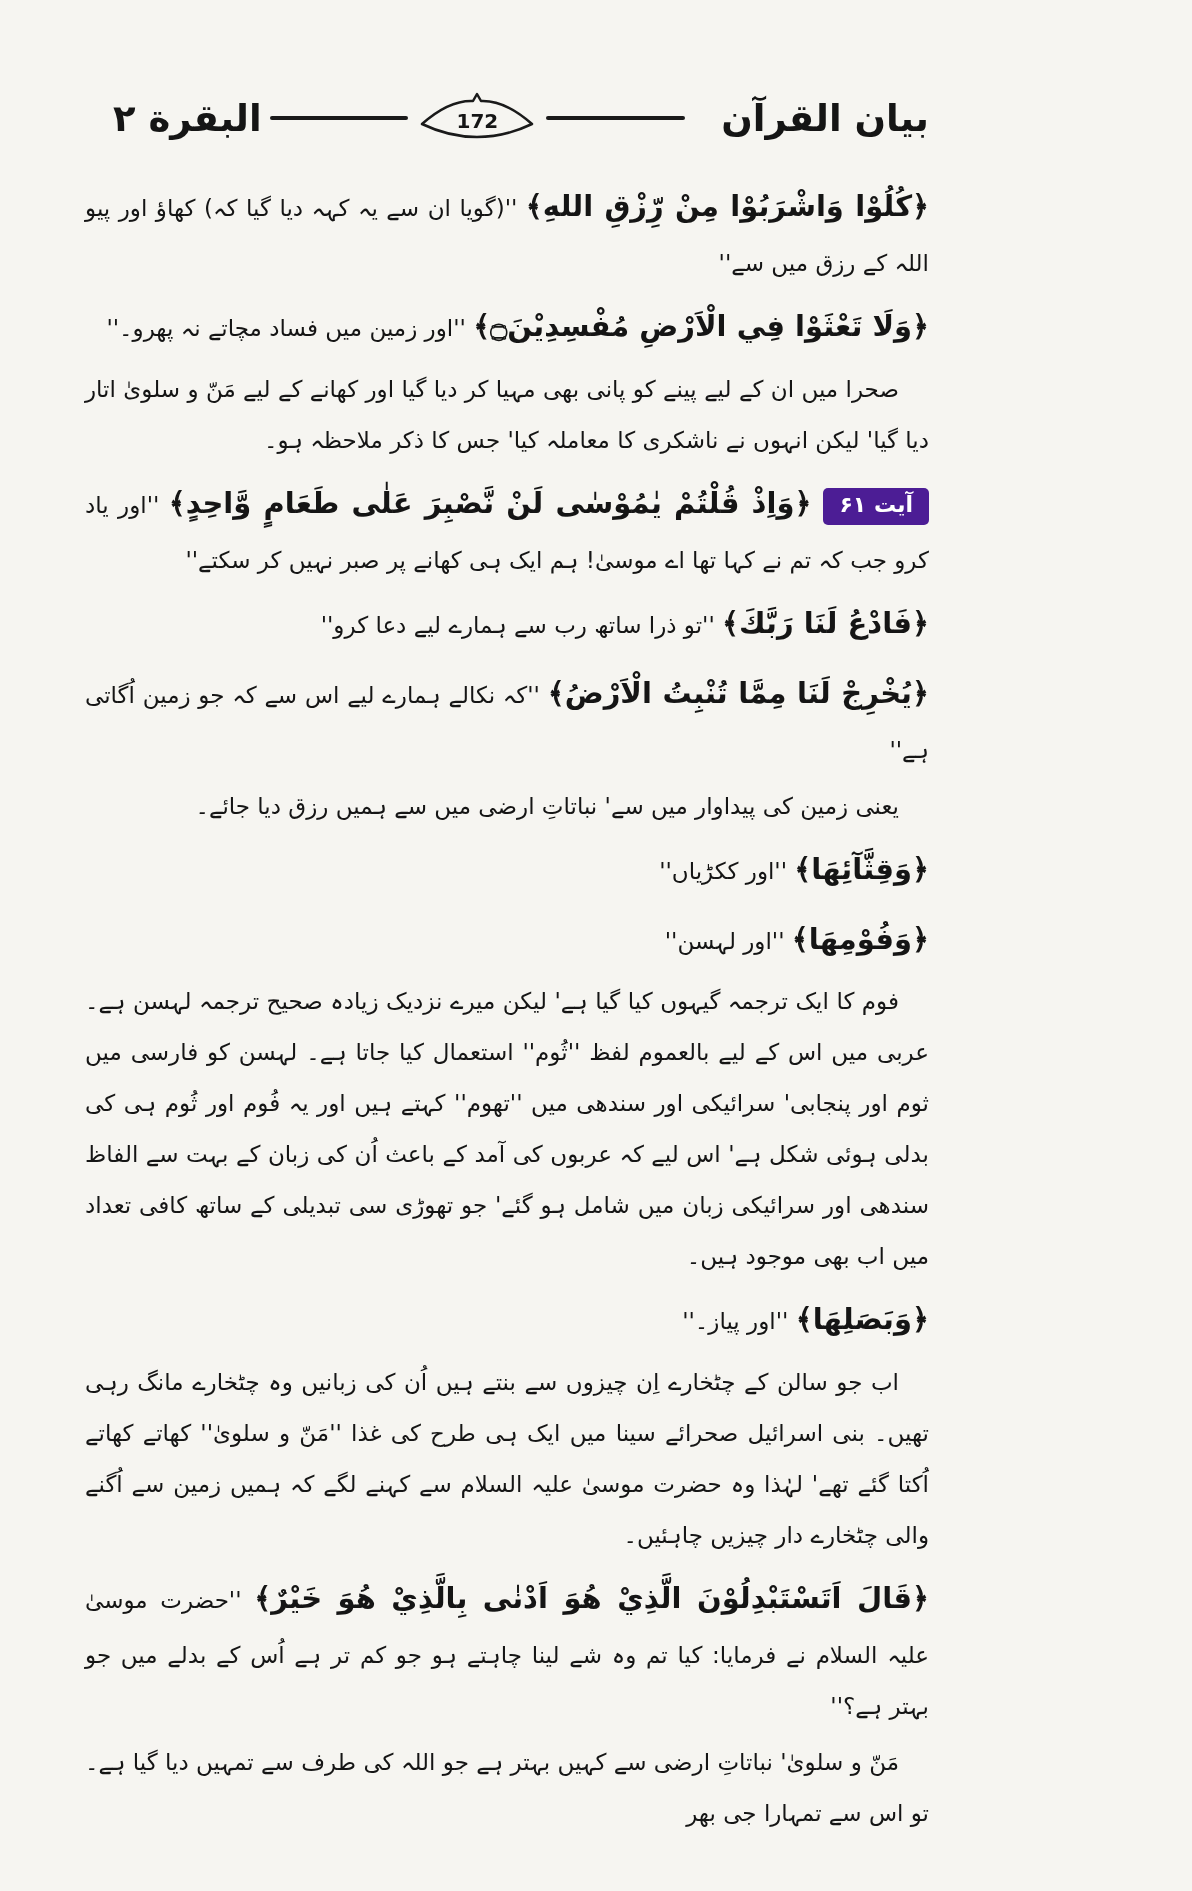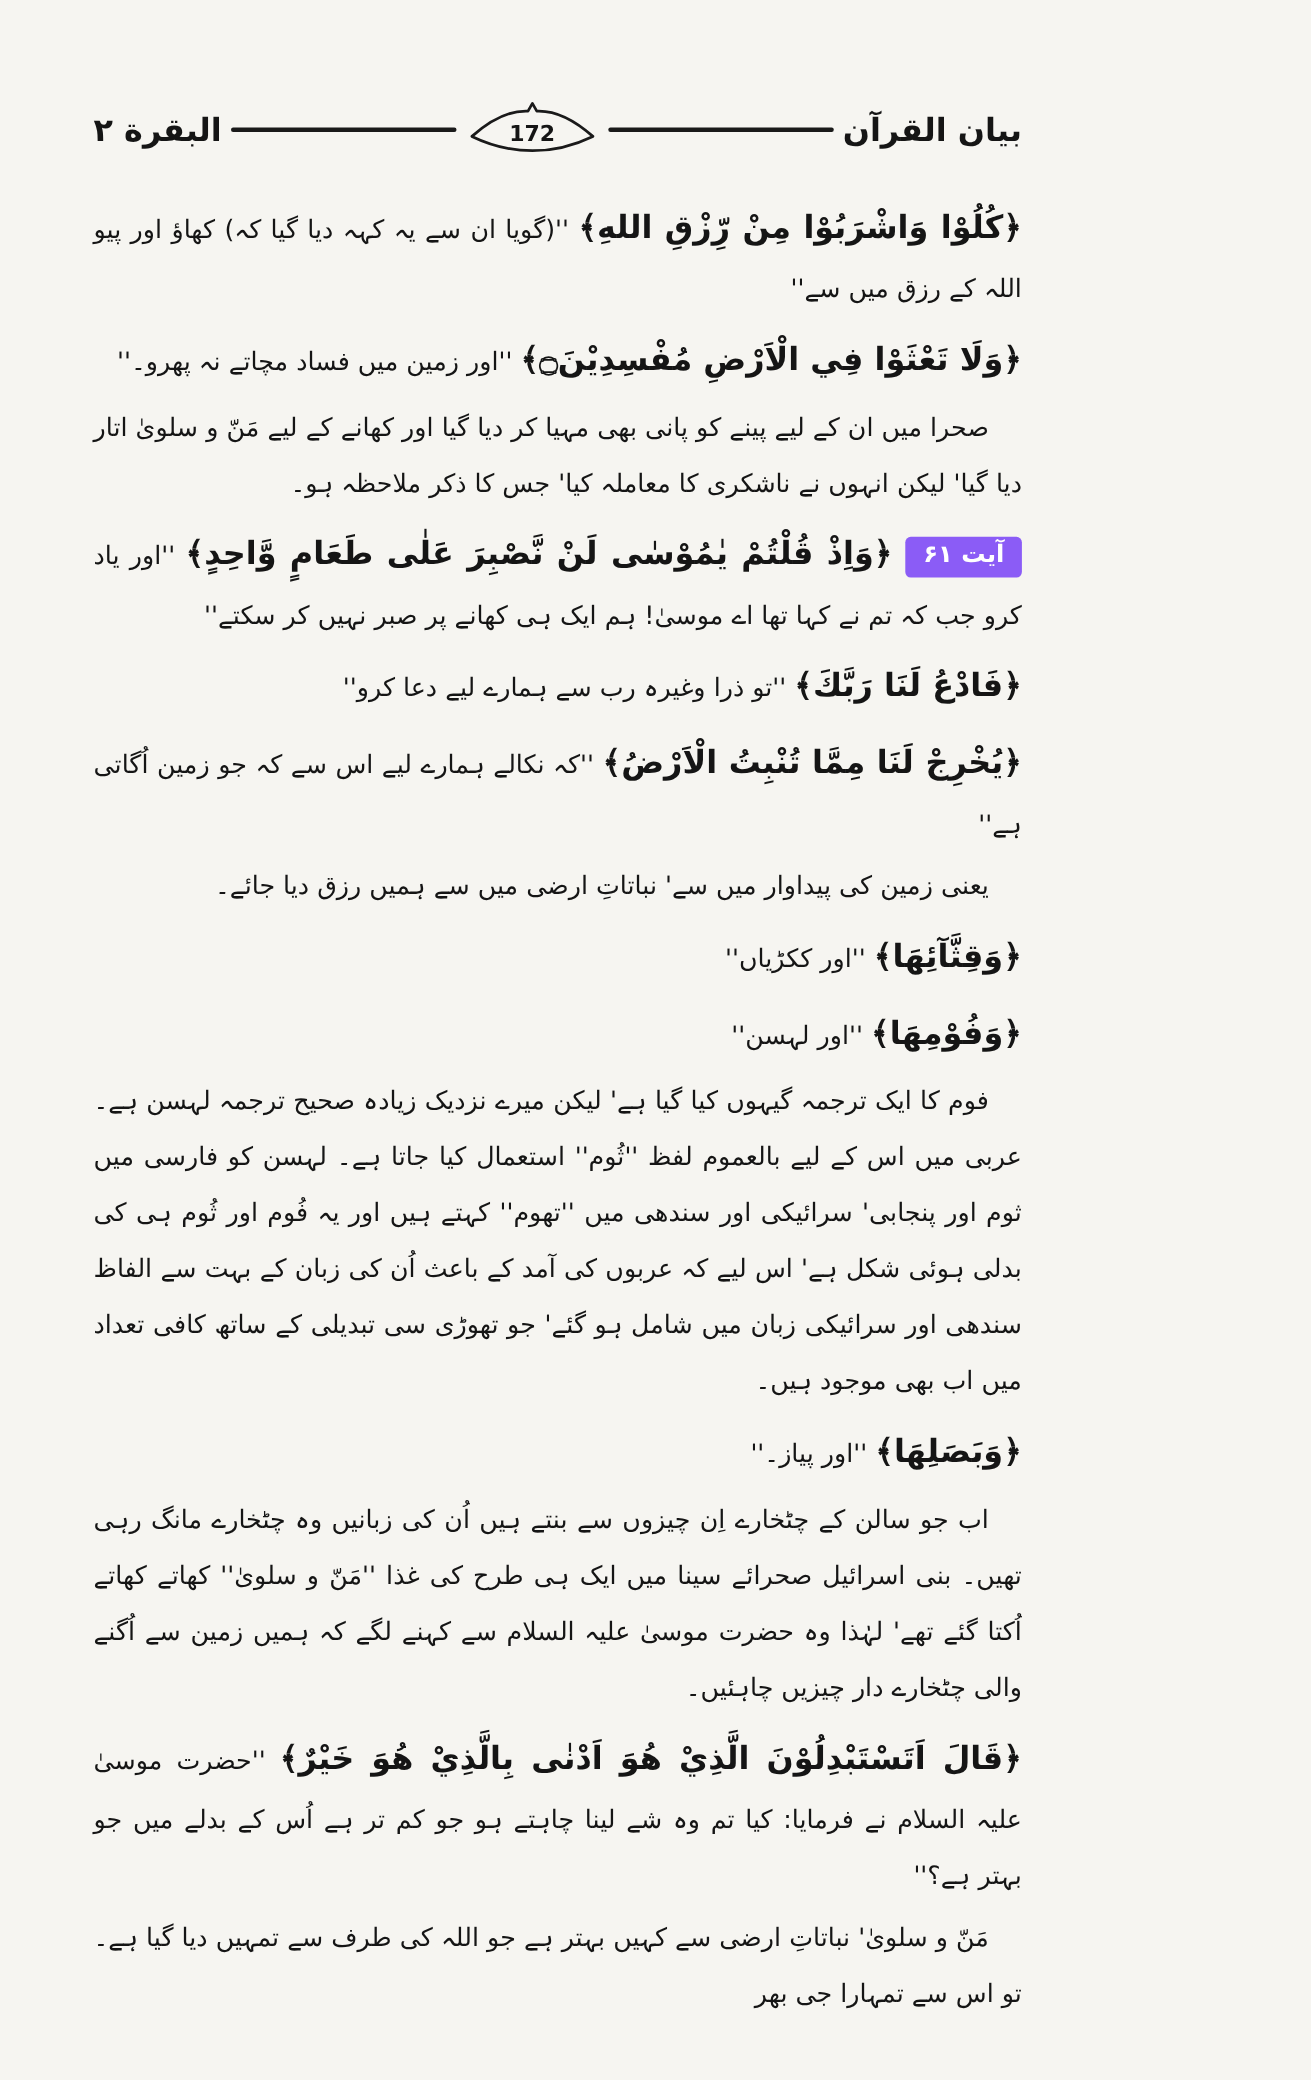--- a/index.html
+++ b/index.html
@@ -8,39 +8,39 @@
     background: #f6f5f1;
     font-family: "DejaVu Sans", sans-serif;
     color: #151515;
     overflow: hidden;
   }
   .page { position: relative; width: 1192px; height: 1891px; }
   .sheet { position: absolute; top: 92px; left: 85px; width: 844px; }
 
   
   .page-header { display: flex; align-items: center; direction: rtl; gap: 8px; }
-  .hdr-title { font-weight: bold; font-size: 29px; white-space: nowrap; letter-spacing: 0.5px; }
+  .hdr-title { font-weight: bold; font-size: 37px; white-space: nowrap; letter-spacing: 0.5px; margin-left: 28px; }
   .hdr-rule { flex: 1 1 auto; height: 4px; background: #1a1a1a; border-radius: 2px; }
   .pn-wrap { position: relative; width: 122px; height: 52px; flex: 0 0 auto; }
   .pn-wrap svg { position: absolute; inset: 0; display: block; }
   .pn {
     position: absolute; inset: 0;
     display: flex; align-items: center; justify-content: center;
     font-size: 20px; font-weight: bold; padding-top: 6px;
     direction: ltr;
   }
 
   
   .content { direction: rtl; margin-top: 30px; text-align: justify; }
   p.para { font-size: 23px; line-height: 2.22; margin-bottom: 5px; }
   p.prose-para { text-indent: 30px; }
   .arabic { font-weight: bold; font-size: 29px; }
   .urdu-trans { font-size: 23px; }
   .ayah-badge {
-    background: #8b5cf6; color: #ffffff;
+    background: #4c1d95; color: #ffffff;
     font-weight: bold; font-size: 22px;
     display: inline-block; line-height: 1.45;
     padding: 1px 16px 4px; border-radius: 5px;
     margin-inline-end: 12px;
     vertical-align: middle;
   }
 </style>
 </head>
 <body>
 
@@ -58,21 +58,21 @@
       </div>
       <div class="hdr-rule"></div>
       <div class="hdr-title">البقرة ۲</div>
     </div>
 
     <div class="content">
         <p class="para verse-para"><span class="arabic">﴿كُلُوْا وَاشْرَبُوْا مِنْ رِّزْقِ اللهِ﴾</span> <span class="urdu-trans">''(گویا ان سے یہ کہہ دیا گیا کہ) کھاؤ اور پیو اللہ کے رزق میں سے''</span></p>
         <p class="para verse-para"><span class="arabic">﴿وَلَا تَعْثَوْا فِي الْاَرْضِ مُفْسِدِيْنَ۝﴾</span> <span class="urdu-trans">''اور زمین میں فساد مچاتے نہ پھرو۔''</span></p>
         <p class="para prose-para">صحرا میں ان کے لیے پینے کو پانی بھی مہیا کر دیا گیا اور کھانے کے لیے مَنّ و سلویٰ اتار دیا گیا' لیکن انہوں نے ناشکری کا معاملہ کیا' جس کا ذکر ملاحظہ ہو۔</p>
         <p class="para verse-para"><span class="ayah-badge">آیت ۶۱</span><span class="arabic">﴿وَاِذْ قُلْتُمْ يٰمُوْسٰى لَنْ نَّصْبِرَ عَلٰى طَعَامٍ وَّاحِدٍ﴾</span> <span class="urdu-trans">''اور یاد کرو جب کہ تم نے کہا تھا اے موسیٰ! ہم ایک ہی کھانے پر صبر نہیں کر سکتے''</span></p>
-        <p class="para verse-para"><span class="arabic">﴿فَادْعُ لَنَا رَبَّكَ﴾</span> <span class="urdu-trans">''تو ذرا وغیرہ رب سے ہمارے لیے دعا کرو''</span></p>
+        <p class="para verse-para"><span class="arabic">﴿فَادْعُ لَنَا رَبَّكَ﴾</span> <span class="urdu-trans">''تو ذرا ساتھ رب سے ہمارے لیے دعا کرو''</span></p>
         <p class="para verse-para"><span class="arabic">﴿يُخْرِجْ لَنَا مِمَّا تُنْبِتُ الْاَرْضُ﴾</span> <span class="urdu-trans">''کہ نکالے ہمارے لیے اس سے کہ جو زمین اُگاتی ہے''</span></p>
         <p class="para prose-para">یعنی زمین کی پیداوار میں سے' نباتاتِ ارضی میں سے ہمیں رزق دیا جائے۔</p>
         <p class="para verse-para"><span class="arabic">﴿وَقِثَّآئِهَا﴾</span> <span class="urdu-trans">''اور ککڑیاں''</span></p>
         <p class="para verse-para"><span class="arabic">﴿وَفُوْمِهَا﴾</span> <span class="urdu-trans">''اور لہسن''</span></p>
         <p class="para prose-para">فوم کا ایک ترجمہ گیہوں کیا گیا ہے' لیکن میرے نزدیک زیادہ صحیح ترجمہ لہسن ہے۔ عربی میں اس کے لیے بالعموم لفظ ''ثُوم'' استعمال کیا جاتا ہے۔ لہسن کو فارسی میں ثوم اور پنجابی' سرائیکی اور سندھی میں ''تھوم'' کہتے ہیں اور یہ فُوم اور ثُوم ہی کی بدلی ہوئی شکل ہے' اس لیے کہ عربوں کی آمد کے باعث اُن کی زبان کے بہت سے الفاظ سندھی اور سرائیکی زبان میں شامل ہو گئے' جو تھوڑی سی تبدیلی کے ساتھ کافی تعداد میں اب بھی موجود ہیں۔</p>
         <p class="para verse-para"><span class="arabic">﴿وَبَصَلِهَا﴾</span> <span class="urdu-trans">''اور پیاز۔''</span></p>
         <p class="para prose-para">اب جو سالن کے چٹخارے اِن چیزوں سے بنتے ہیں اُن کی زبانیں وہ چٹخارے مانگ رہی تھیں۔ بنی اسرائیل صحرائے سینا میں ایک ہی طرح کی غذا ''مَنّ و سلویٰ'' کھاتے کھاتے اُکتا گئے تھے' لہٰذا وہ حضرت موسیٰ علیہ السلام سے کہنے لگے کہ ہمیں زمین سے اُگنے والی چٹخارے دار چیزیں چاہئیں۔</p>
         <p class="para verse-para"><span class="arabic">﴿قَالَ اَتَسْتَبْدِلُوْنَ الَّذِيْ هُوَ اَدْنٰى بِالَّذِيْ هُوَ خَيْرٌ﴾</span> <span class="urdu-trans">''حضرت موسیٰ علیہ السلام نے فرمایا: کیا تم وہ شے لینا چاہتے ہو جو کم تر ہے اُس کے بدلے میں جو بہتر ہے؟''</span></p>
         <p class="para prose-para">مَنّ و سلویٰ' نباتاتِ ارضی سے کہیں بہتر ہے جو اللہ کی طرف سے تمہیں دیا گیا ہے۔ تو اس سے تمہارا جی بھر</p>
       </div>

